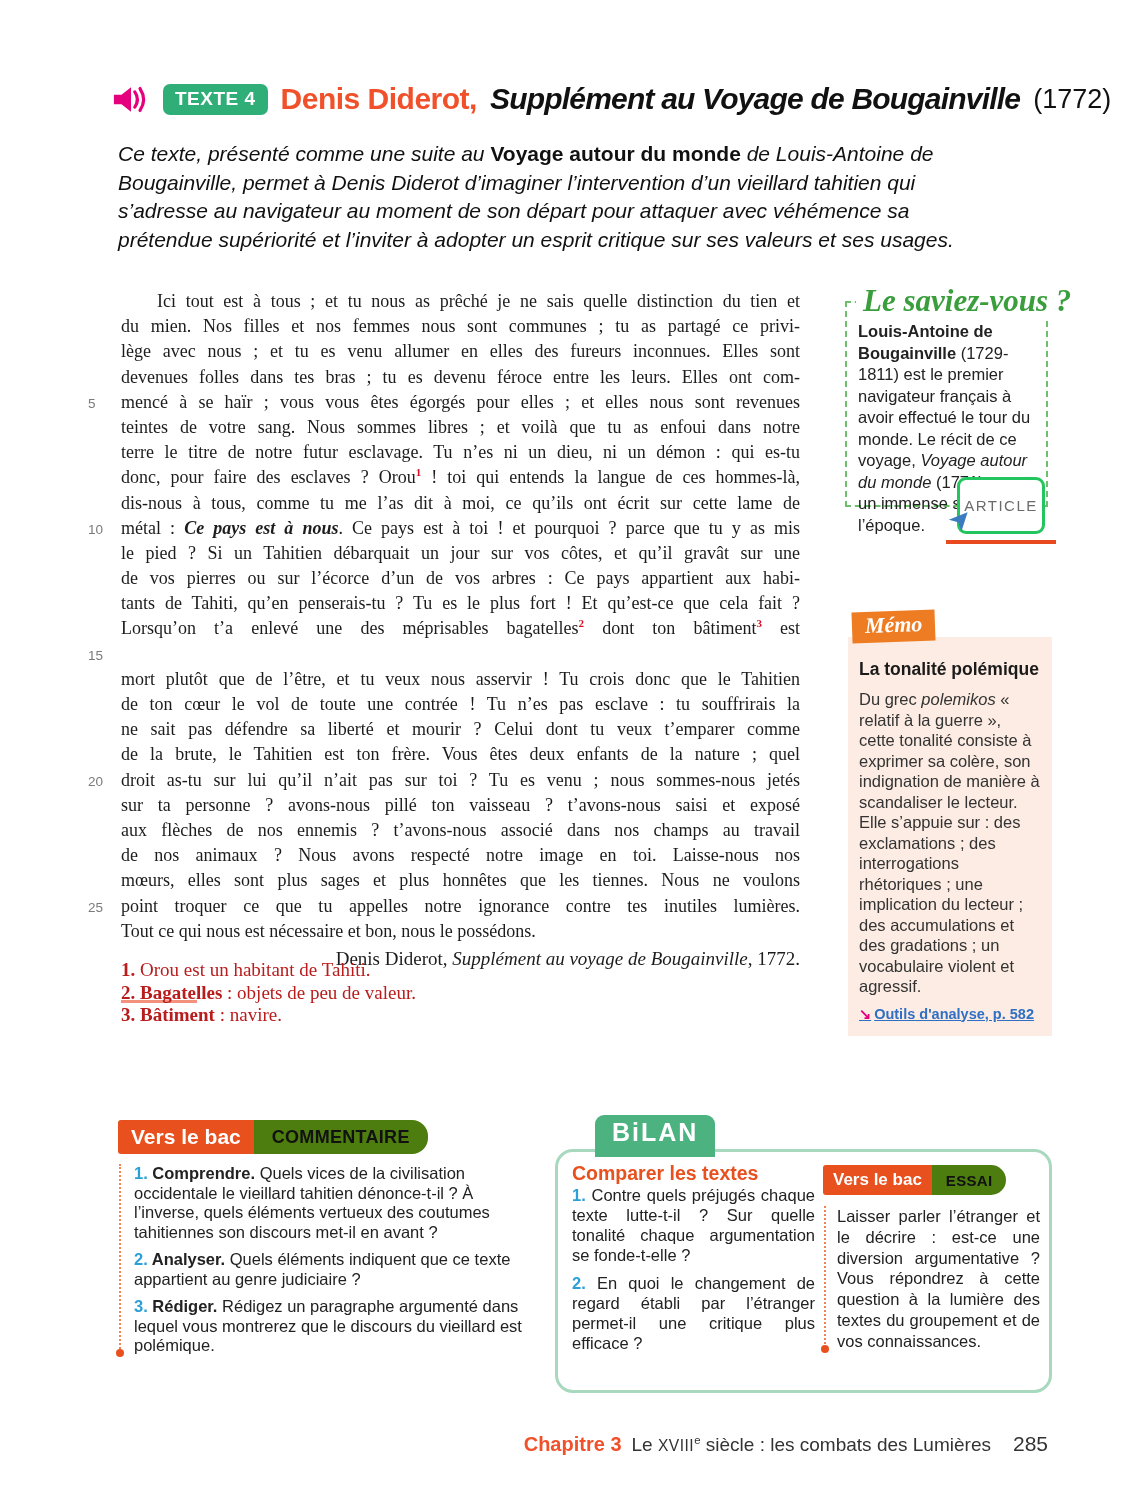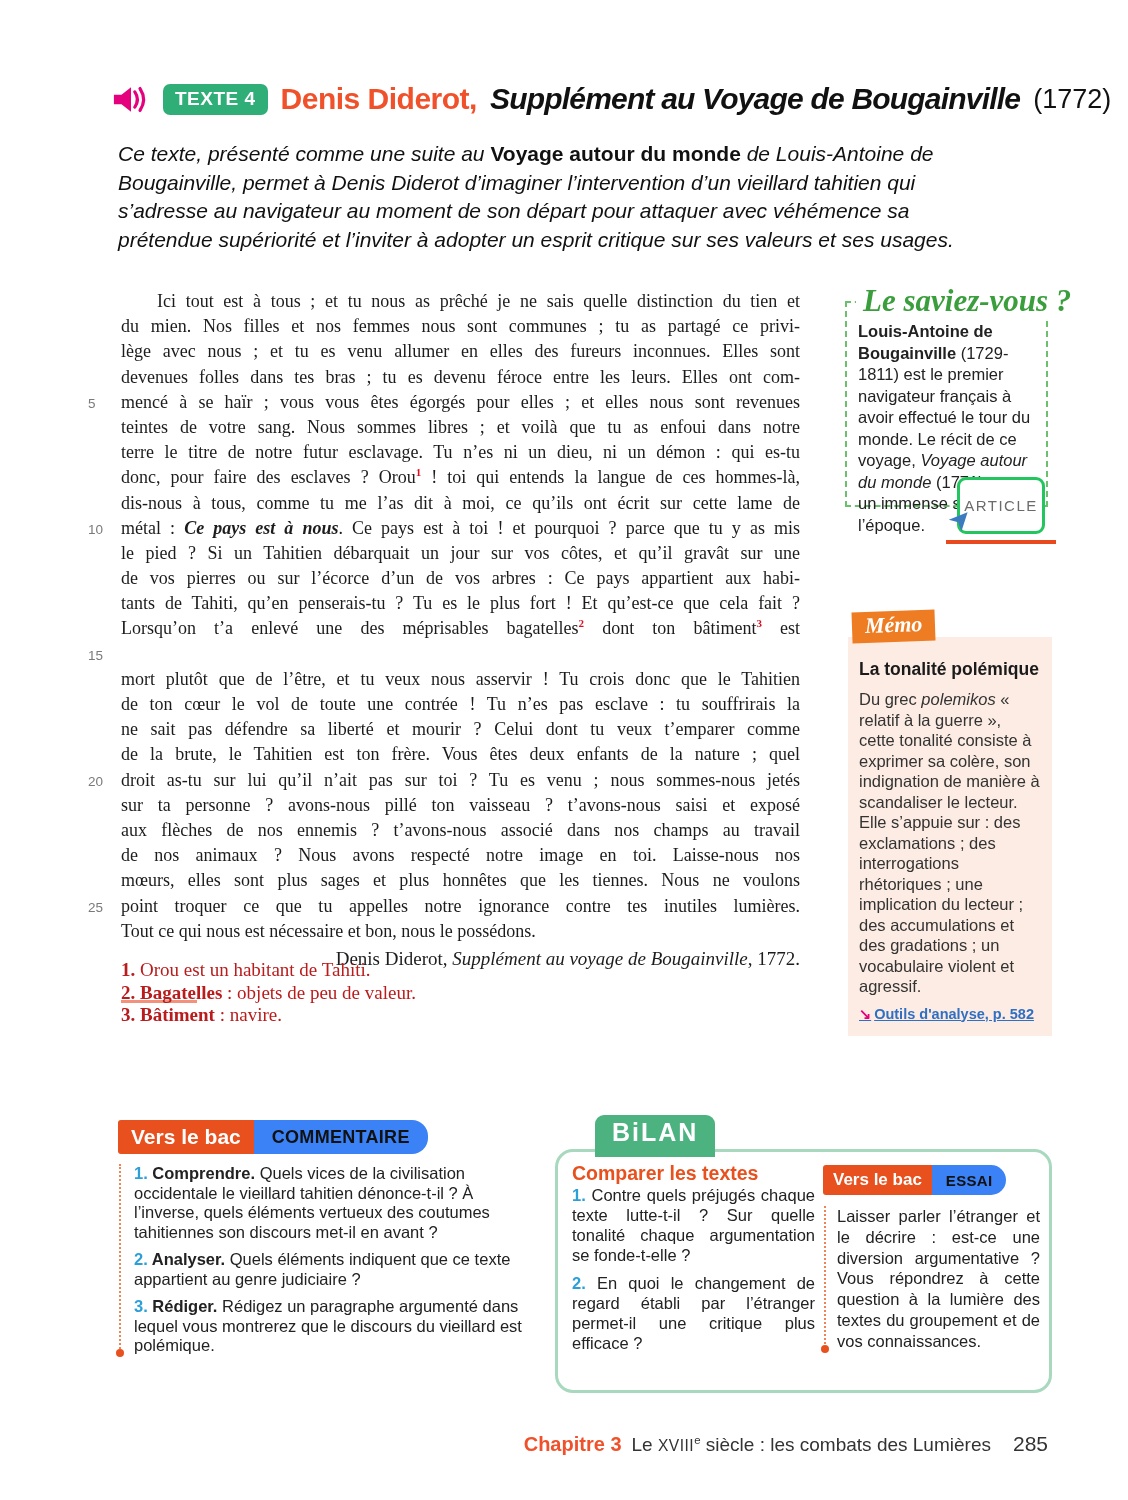--- a/index.html
+++ b/index.html
@@ -49,21 +49,21 @@
   .memo-box { position:absolute; left:848px; top:637px; width:204px; box-sizing:border-box; background:#fcece3; padding:22px 11px 14px; }
   .memo-title { font-weight:bold; font-size:17.5px; color:#1a1a1a; margin-bottom:9px; }
   .memo-body { font-size:16.5px; line-height:20.5px; color:#333; }
   .memo-link { margin-top:9px; font-size:14.5px; font-weight:bold; color:#2f6fc4; cursor:pointer;text-decoration:underline; }
   .memo-link .arr { color:#e5007d; margin-right:3px; }
 
   
   .comm { position:absolute; left:118px; top:1120px; width:414px; }
   .tabrow { display:flex; align-items:stretch; height:34px; }
   .tab-orange { background:#e8501e; color:#fff; font-weight:bold; font-size:21px; padding:0 13px; border-radius:3px 0 0 3px; display:flex; align-items:center; white-space:nowrap; }
-  .tab-yellow { background:#3b82f6; color:#111; font-weight:bold; font-size:18px; padding:0 18px; border-radius:0 16px 16px 0; display:flex; align-items:center; letter-spacing:.3px; white-space:nowrap; }
+  .tab-yellow { background:#4d7c0f; color:#111; font-weight:bold; font-size:18px; padding:0 18px; border-radius:0 16px 16px 0; display:flex; align-items:center; letter-spacing:.3px; white-space:nowrap; }
   .comm-qs { margin-top:10px; margin-left:1px; padding-left:13px; border-left:2px dotted #ef8354; position:relative; }
   .comm-qs::after { content:''; position:absolute; left:-5px; bottom:-1px; width:8px; height:8px; border-radius:50%; background:#e8501e; }
   .q { font-size:16.5px; line-height:19.5px; color:#222; margin-bottom:8px; }
   .qnum { color:#2b9fd8; font-weight:bold; }
   .qverb { font-weight:bold; }
 
   
   .bilan-tab { position:absolute; left:595px; top:1115px; background:#4cb380; color:#fff; font-weight:bold; font-size:25px; letter-spacing:2px; padding:3px 17px 10px; border-radius:9px 9px 0 0; z-index:3; }
   .bilan-box { position:absolute; left:555px; top:1149px; width:497px; height:244px; border:3px solid #a8d8bd; border-radius:18px; background:#fff; box-sizing:border-box; z-index:2; }
   .bilan-left { position:absolute; left:572px; top:1162px; width:243px; z-index:4; }

